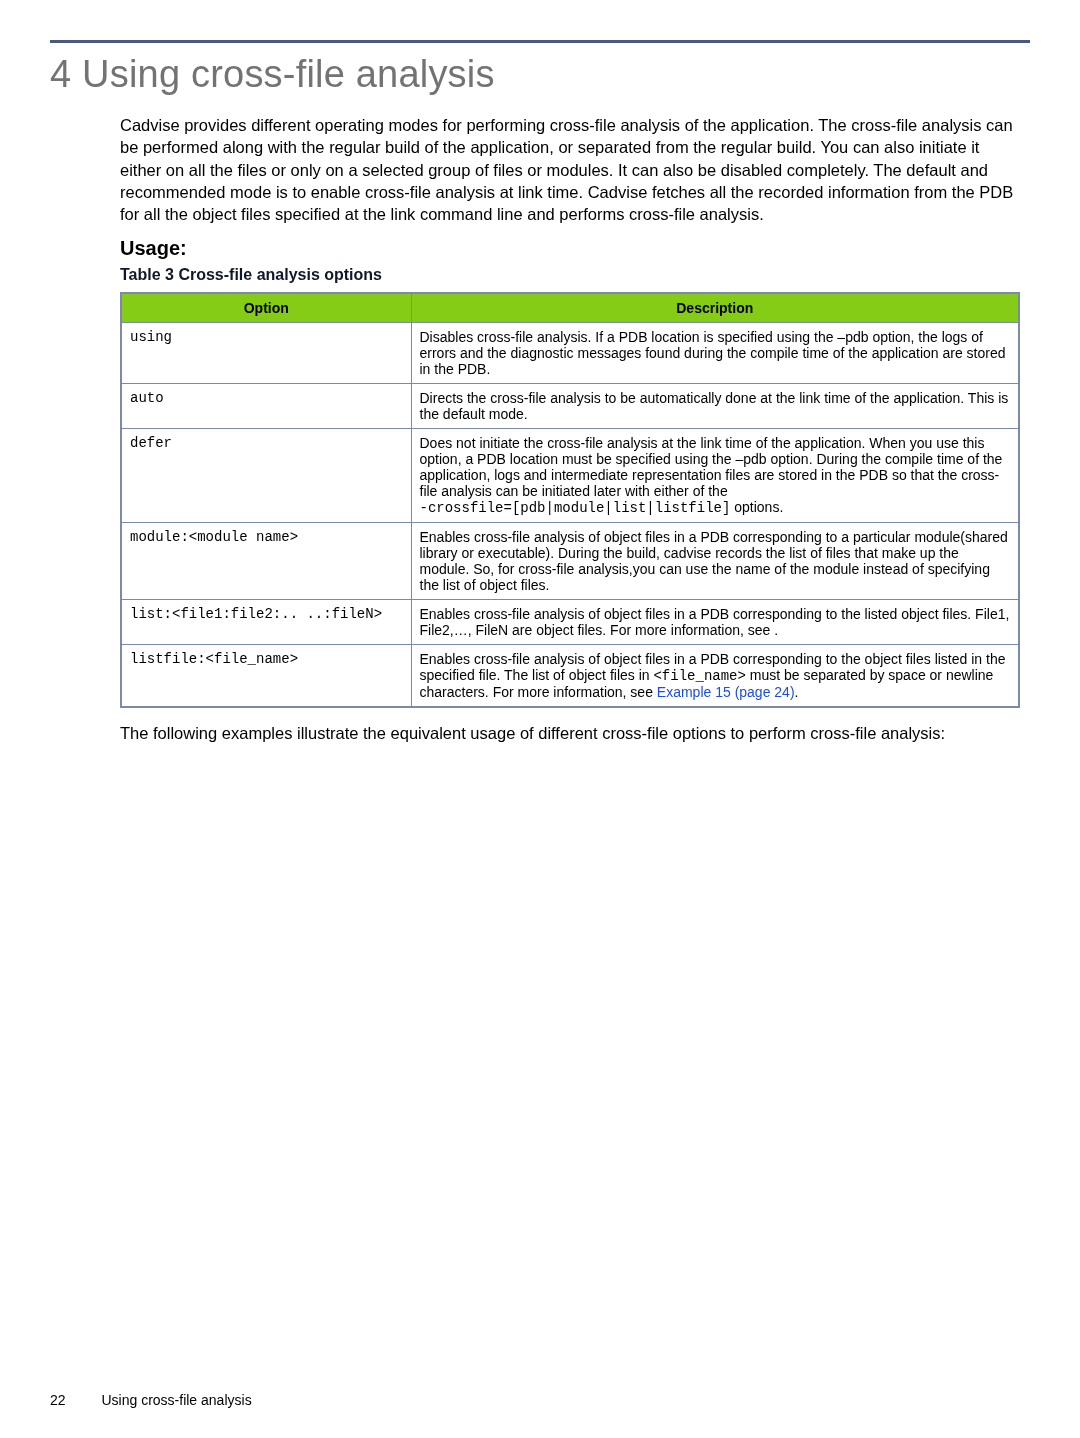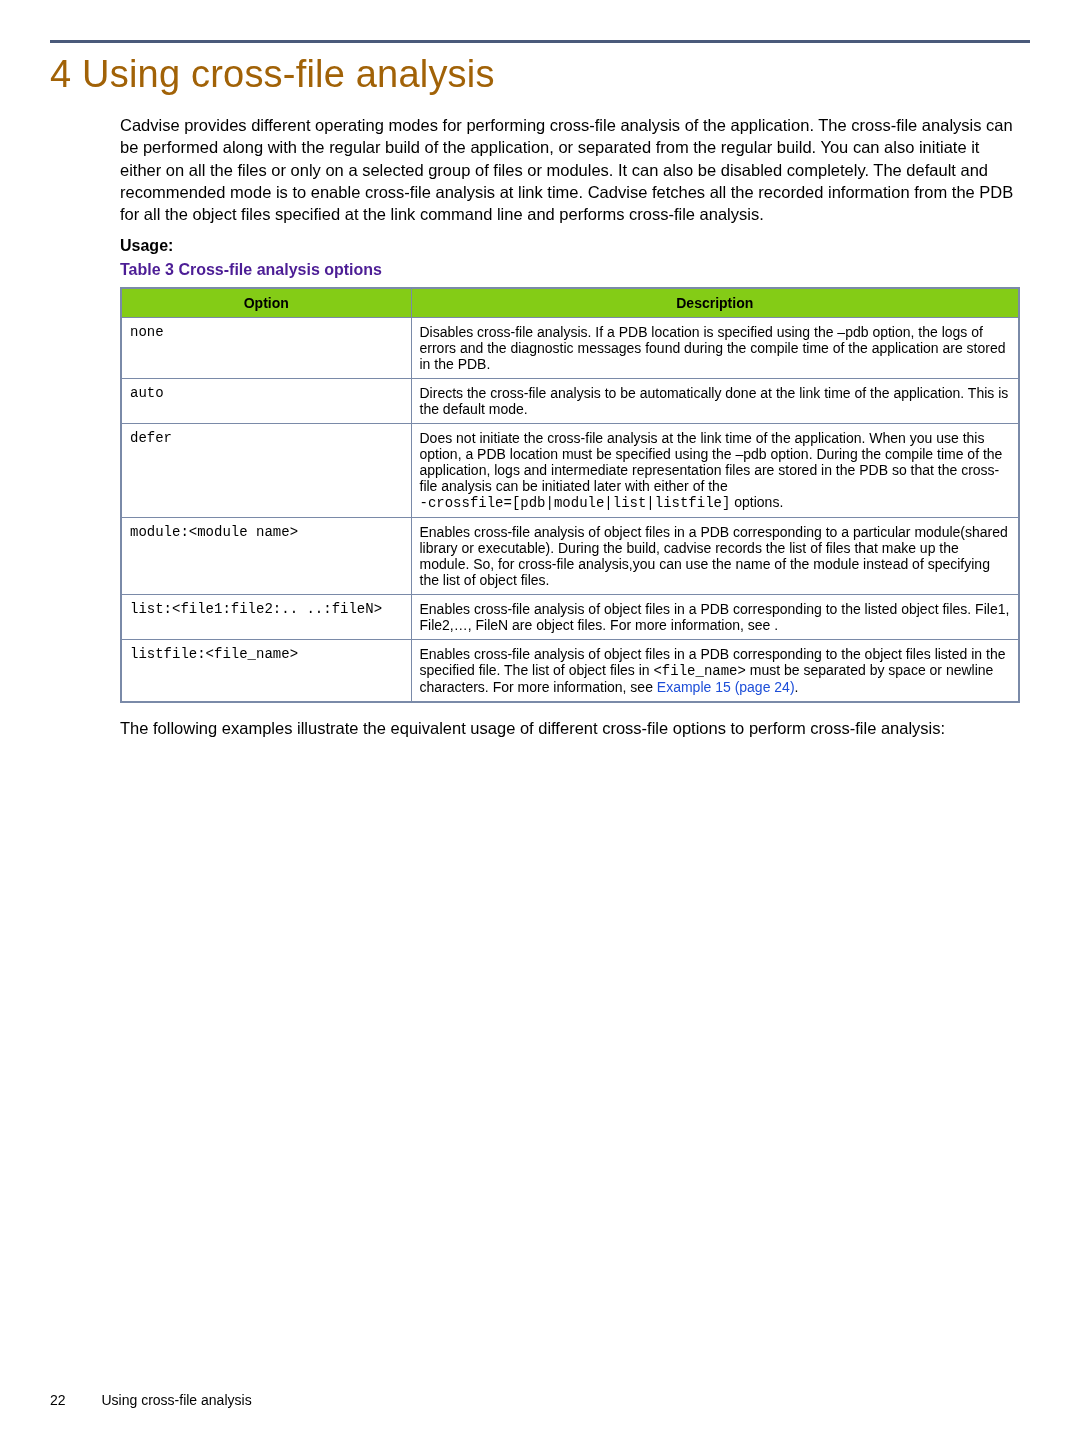--- a/index.html
+++ b/index.html
@@ -11,47 +11,47 @@
     width: 1080px;
     height: 1438px;
     position: relative;
     background: #fff;
   }
   .top-rule {
     border-top: 3px solid #4a5a7a;
     margin-bottom: 10px;
   }
   h1.chapter {
-    color: #a16207;
+    color: #737373;
     font-weight: 300;
     font-size: 38px;
     margin: 0 0 18px 0;
     letter-spacing: 0.2px;
   }
   .body-text {
     margin-left: 70px;
     margin-right: 10px;
   }
   p.intro {
     font-size: 16.5px;
     line-height: 1.35;
     margin: 0 0 12px 0;
   }
   .usage-label {
     font-weight: bold;
-    font-size: 16px;
+    font-size: 20px;
     margin: 4px 0 6px 0;
   }
   .code {
     font-family: "Courier New", monospace;
     font-size: 15px;
     margin: 0 0 10px 4px;
   }
   .table-title {
-    color: #4c1d95;
+    color: #0f172a;
     font-weight: bold;
     font-size: 16px;
     margin: 4px 0 8px 0;
   }
   table.opts {
     border-collapse: collapse;
     width: 100%;
     border: 2px solid #7a8aa8;
   }
   table.opts th, table.opts td {
@@ -104,21 +104,21 @@
 
   <table class="opts">
     <thead>
       <tr>
         <th>Option</th>
         <th>Description</th>
       </tr>
     </thead>
     <tbody>
       <tr>
-        <td class="opt">none</td>
+        <td class="opt">using</td>
         <td>Disables cross-file analysis. If a PDB location is specified using the –pdb option, the logs of errors and the diagnostic messages found during the compile time of the application are stored in the PDB.</td>
       </tr>
       <tr>
         <td class="opt">auto</td>
         <td>Directs the cross-file analysis to be automatically done at the link time of the application. This is the default mode.</td>
       </tr>
       <tr>
         <td class="opt">defer</td>
         <td>
           <span>Does not initiate the cross-file analysis at the link time of the application. When you use this option, a PDB location must be specified using the –pdb option. During the compile time of the application, logs and intermediate representation files are stored in the PDB so that the cross-file analysis can be initiated later with either of the</span>

